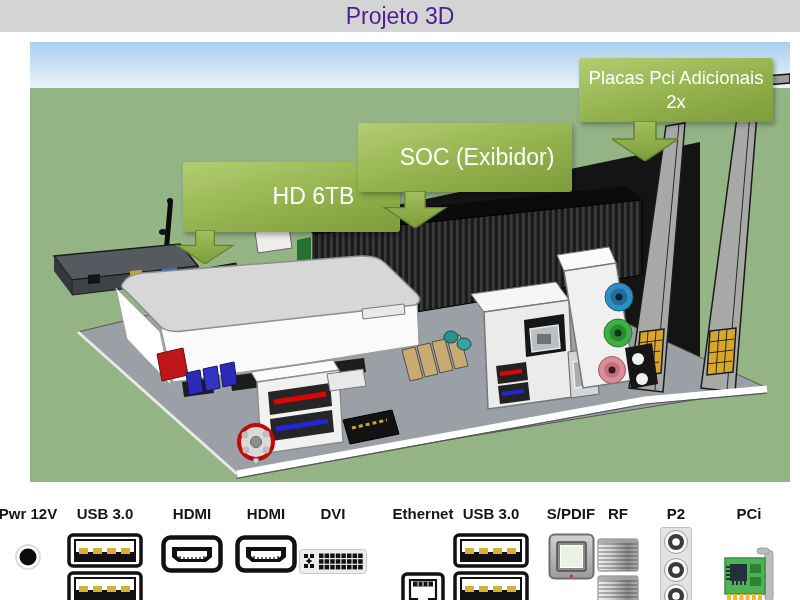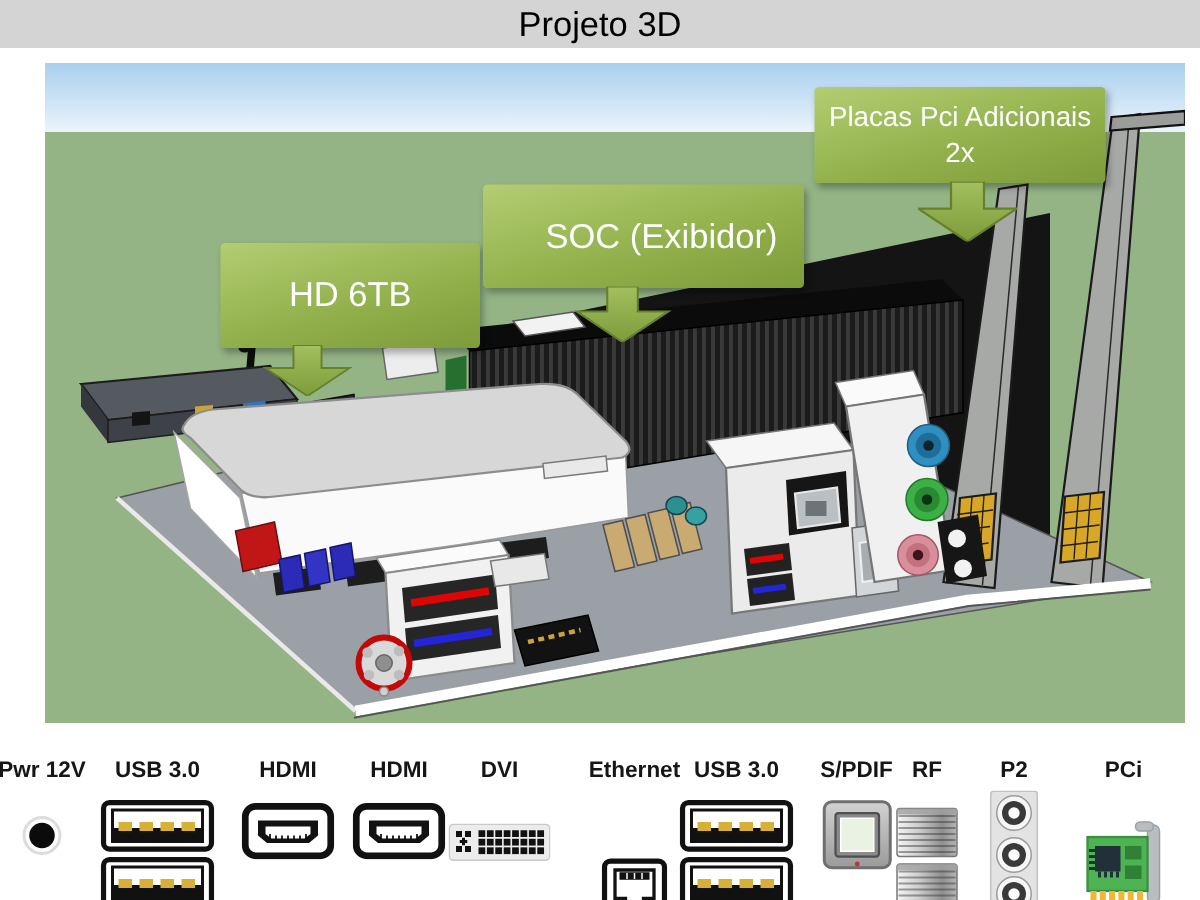--- a/index.html
+++ b/index.html
@@ -3,32 +3,33 @@
 <meta charset="utf-8">
 <style>
   html,body{margin:0;padding:0;}
   body{
     width:800px;height:600px;position:relative;overflow:hidden;
     background:#ffffff;font-family:"Liberation Sans",sans-serif;
   }
   .titlebar{
     position:absolute;left:0;top:0;width:800px;height:32px;
     background:#d4d4d4;display:flex;align-items:center;justify-content:center;
-    font-size:23px;color:#000000;
+    font-size:23px;color:#4c1d95;
   }
   .viewport{
     position:absolute;left:30px;top:42px;width:760px;height:440px;
   }
   .scene-svg{position:absolute;left:0;top:0;}
   .callout{
     position:absolute;border-radius:3px;color:#fff;text-align:center;
     background:linear-gradient(165deg,#b3cd72 0%,#93b24d 55%,#7d9c3a 100%);
     box-shadow:2px 3px 5px rgba(0,0,0,0.30);
     display:flex;flex-direction:column;align-items:center;justify-content:center;
     line-height:1.3;
+    margin-left:36px;
   }
   .callout-arrow{position:absolute;}
   .ports-panel{position:absolute;left:0;top:482px;width:800px;height:118px;background:#fff;margin-top:11px;}
   .port-group{position:absolute;top:12px;display:flex;flex-direction:column;align-items:center;}
   .port-label{font-size:15px;font-weight:600;color:#161616;white-space:nowrap;height:20px;}
   .icons{display:flex;flex-direction:column;align-items:center;}
 </style>
 </head>
 <body>
 
@@ -176,21 +177,21 @@
       <circle cx="226" cy="400" r="17" fill="#d9d9d9" stroke="#c40808" stroke-width="4"></circle>
       <circle cx="226" cy="400" r="5.5" fill="#8f8f8f" stroke="#666"></circle>
       <circle cx="215" cy="393" r="3.5" fill="#bdbdbd"></circle>
       <circle cx="236" cy="392" r="3.5" fill="#bdbdbd"></circle>
       <circle cx="216" cy="408" r="3.5" fill="#bdbdbd"></circle>
       <circle cx="236" cy="408" r="3.5" fill="#bdbdbd"></circle>
       <circle cx="226" cy="419" r="3" fill="#cfcfcf" stroke="#888"></circle>
     </g>
   </svg>
 
-  <div class="callout" style="left:117px;top:120px;width:173px;height:70px;font-size:23px;">
+  <div class="callout" style="left:117px;top:120px;width:173px;height:70px;font-size:23px;padding-left:44px;">
     <span>HD 6TB</span>
   </div>
   <svg class="callout-arrow" style="left:142px;top:188px;" width="66" height="34" viewBox="0 0 66 40">
     <defs>
         <linearGradient id="ag1" x1="0" y1="0" x2="0" y2="1">
       <stop offset="0" stop-color="#a3bf5f"></stop>
           <stop offset="1" stop-color="#7d9c3a"></stop>
         </linearGradient>
       </defs>
     <polygon points="22,0 44,0 44,18 66,18 33,40 0,18 22,18" fill="url(#ag1)" stroke="#66812c" stroke-width="1.5"></polygon>

